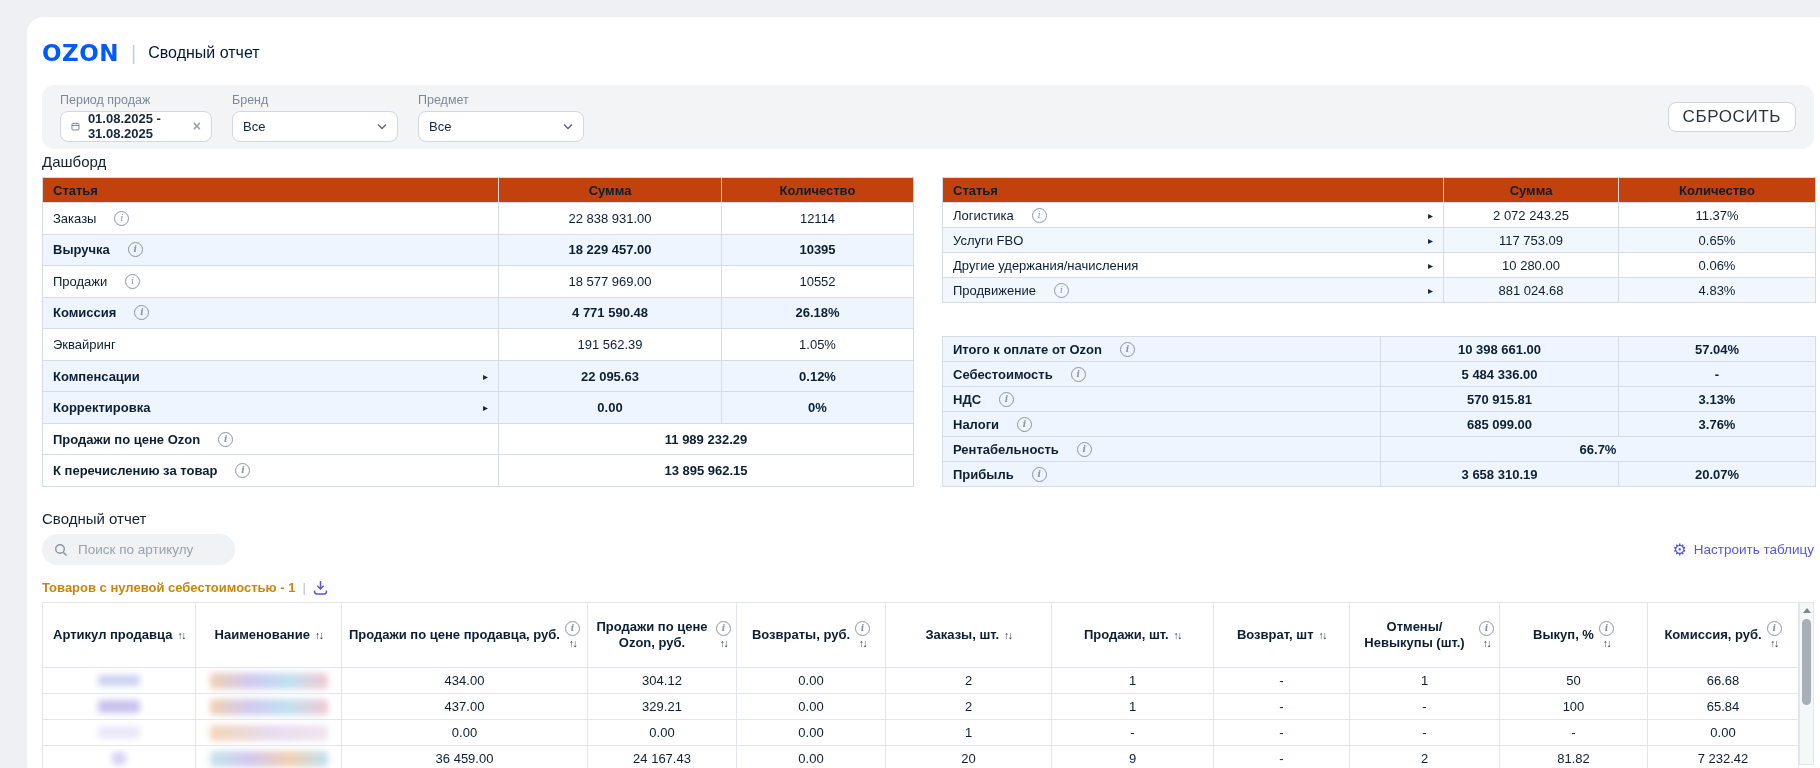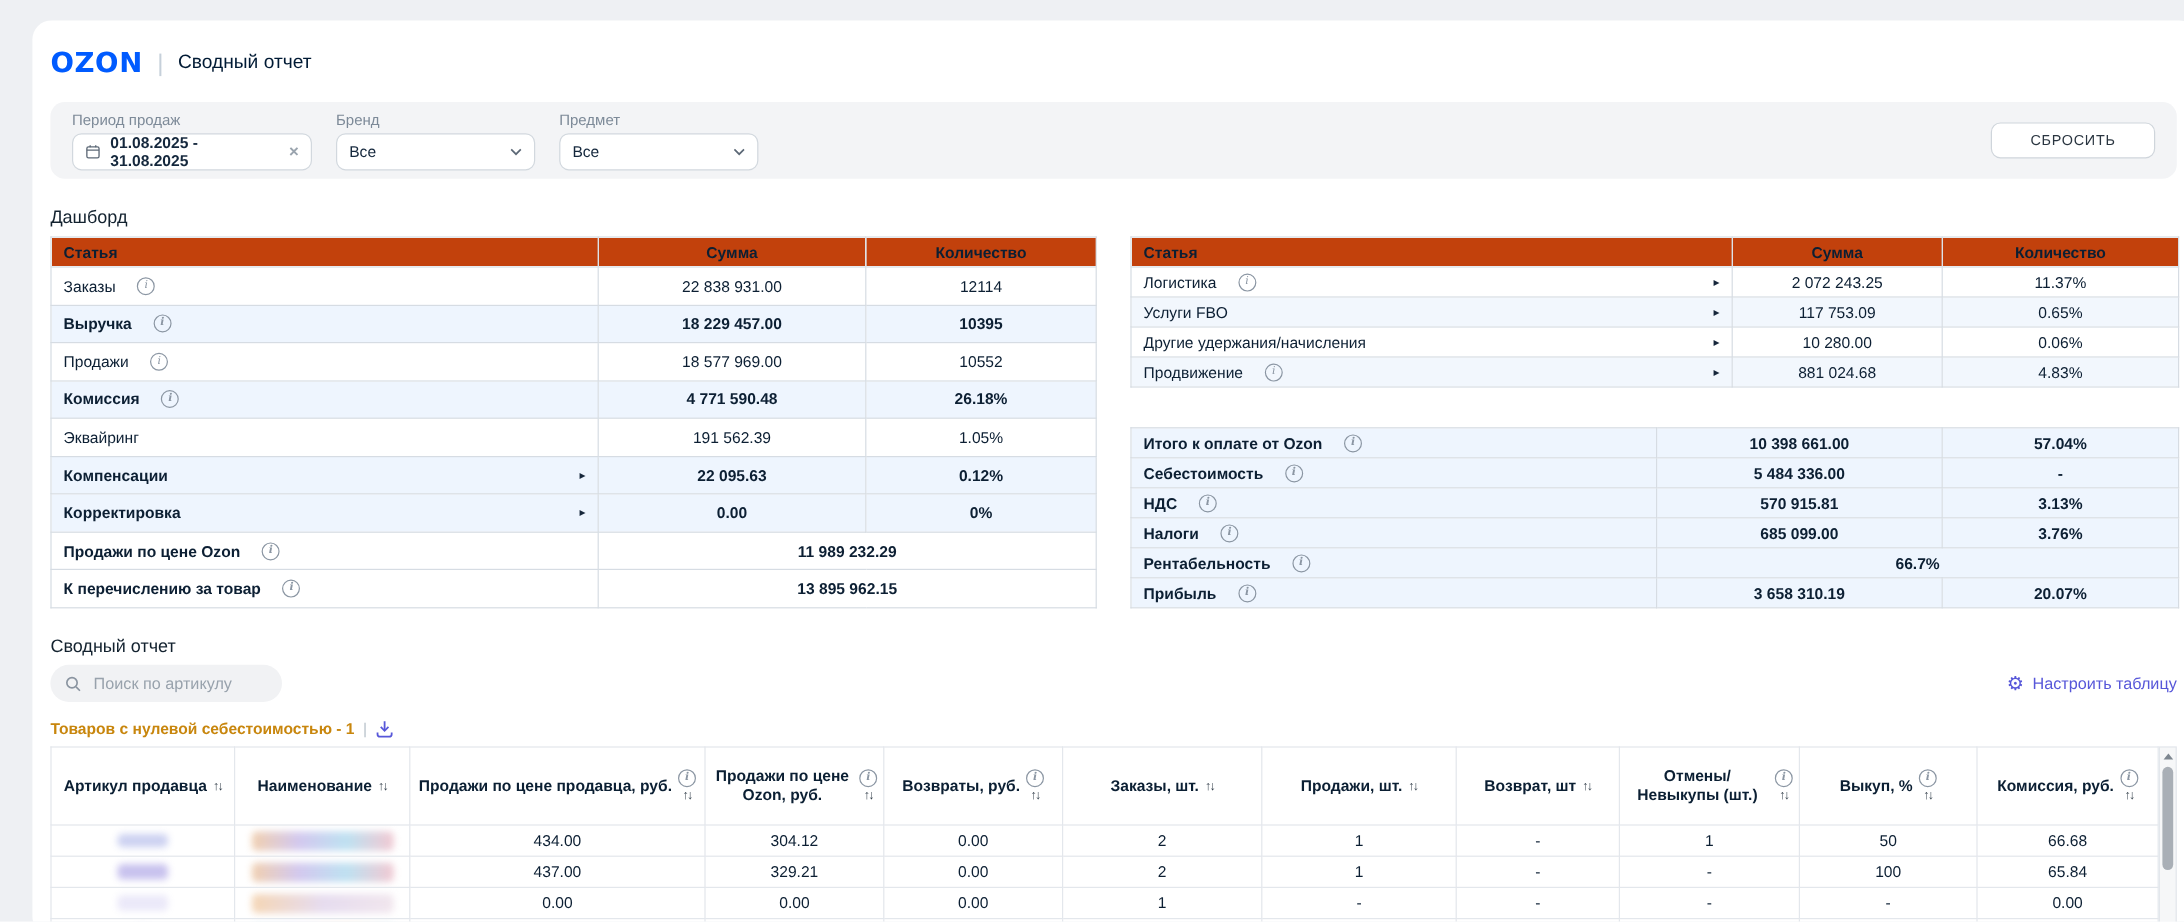--- a/index.html
+++ b/index.html
@@ -25,30 +25,30 @@
     margin-top:18px;height:64px;background:#f3f4f6;border-radius:12px;
     display:flex;align-items:center;padding:0 18px;gap:20px;box-sizing:border-box;
   }
   .fgroup{display:flex;flex-direction:column;gap:4px;}
   .flabel{font-size:12.5px;color:#7d8a98;}
   .fcontrol{
     background:#fff;border:1px solid #d2d8de;border-radius:8px;height:31px;
     display:flex;align-items:center;gap:8px;padding:0 10px;box-sizing:border-box;
     font-size:13px;color:#14273c;cursor:pointer;
   }
-  .date-ctl{width:200px;font-weight:600;}
+  .date-ctl{width:152px;font-weight:600;}
   .sel-ctl{width:166px;justify-content:space-between;font-weight:400;}
   .clear-x{margin-left:auto;color:#9aa4ae;font-size:14px;line-height:1;}
   .reset-btn{
     margin-left:auto;align-self:center;background:#fff;border:1px solid #cfd5db;border-radius:8px;
-    height:30px;padding:0 32px;font-size:12px;letter-spacing:.6px;color:#2a3540;
+    height:30px;padding:0 14px;font-size:17px;letter-spacing:.6px;color:#2a3540;
     font-family:inherit;cursor:pointer;
   }
   
-  .sec-title{font-size:15px;color:#13222f;margin-top:24px;margin-bottom:7px;}
+  .sec-title{font-size:15px;color:#13222f;margin-top:4px;margin-bottom:7px;}
   
   .dash-grid{display:flex;gap:28px;}
   table{border-collapse:collapse;table-layout:fixed;font-size:13px;color:#0c1f33;}
   .dash{width:871px;}
   .dash th,.dash td{border:1px solid #d6dce3;height:24px;padding:0;overflow:hidden;white-space:nowrap;}
   .dash th{background:#c2410c;font-weight:700;}
   .dash th.c-label{text-align:left;padding:0 10px;}
   .dash td.c-sum,.dash td.c-qty,.dash th.c-sum,.dash th.c-qty{text-align:center;}
   tr.hl td{background:#eef5fe;}
   tr.zebra td{background:#f2f7fd;}

